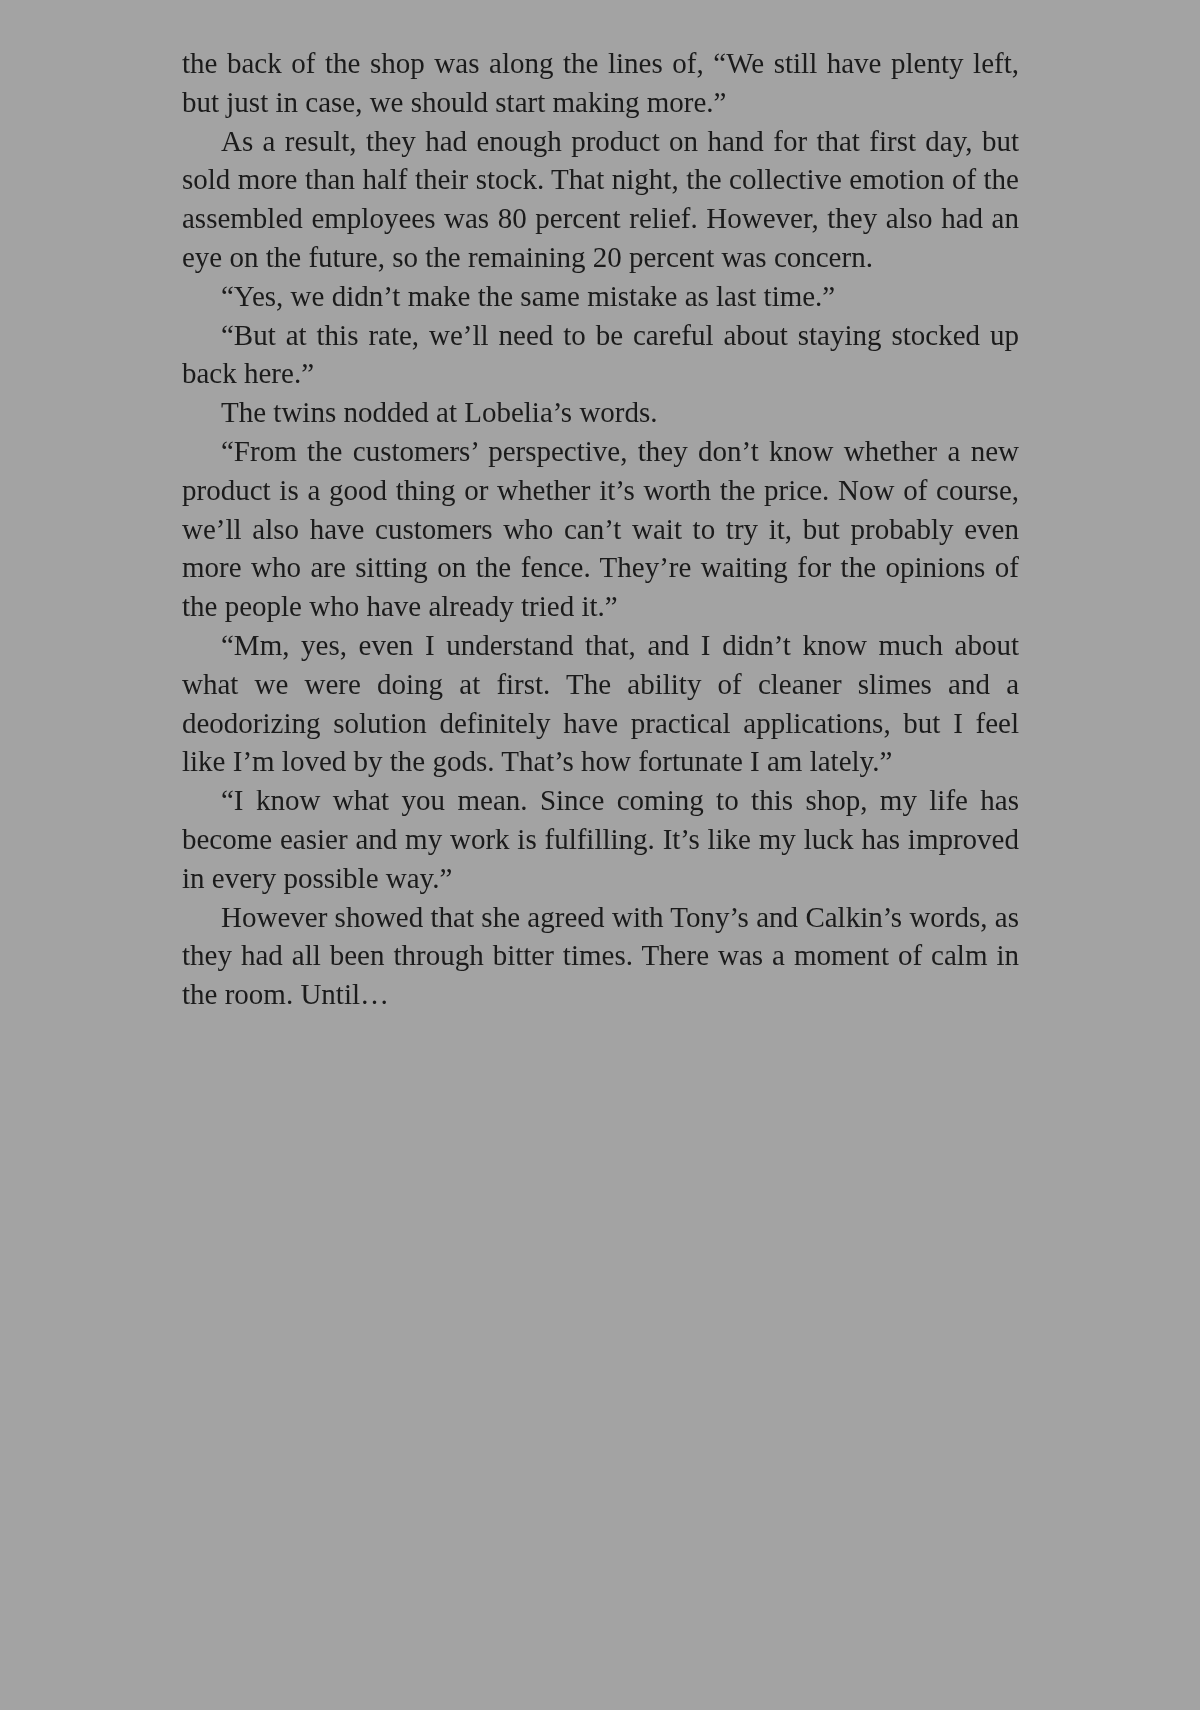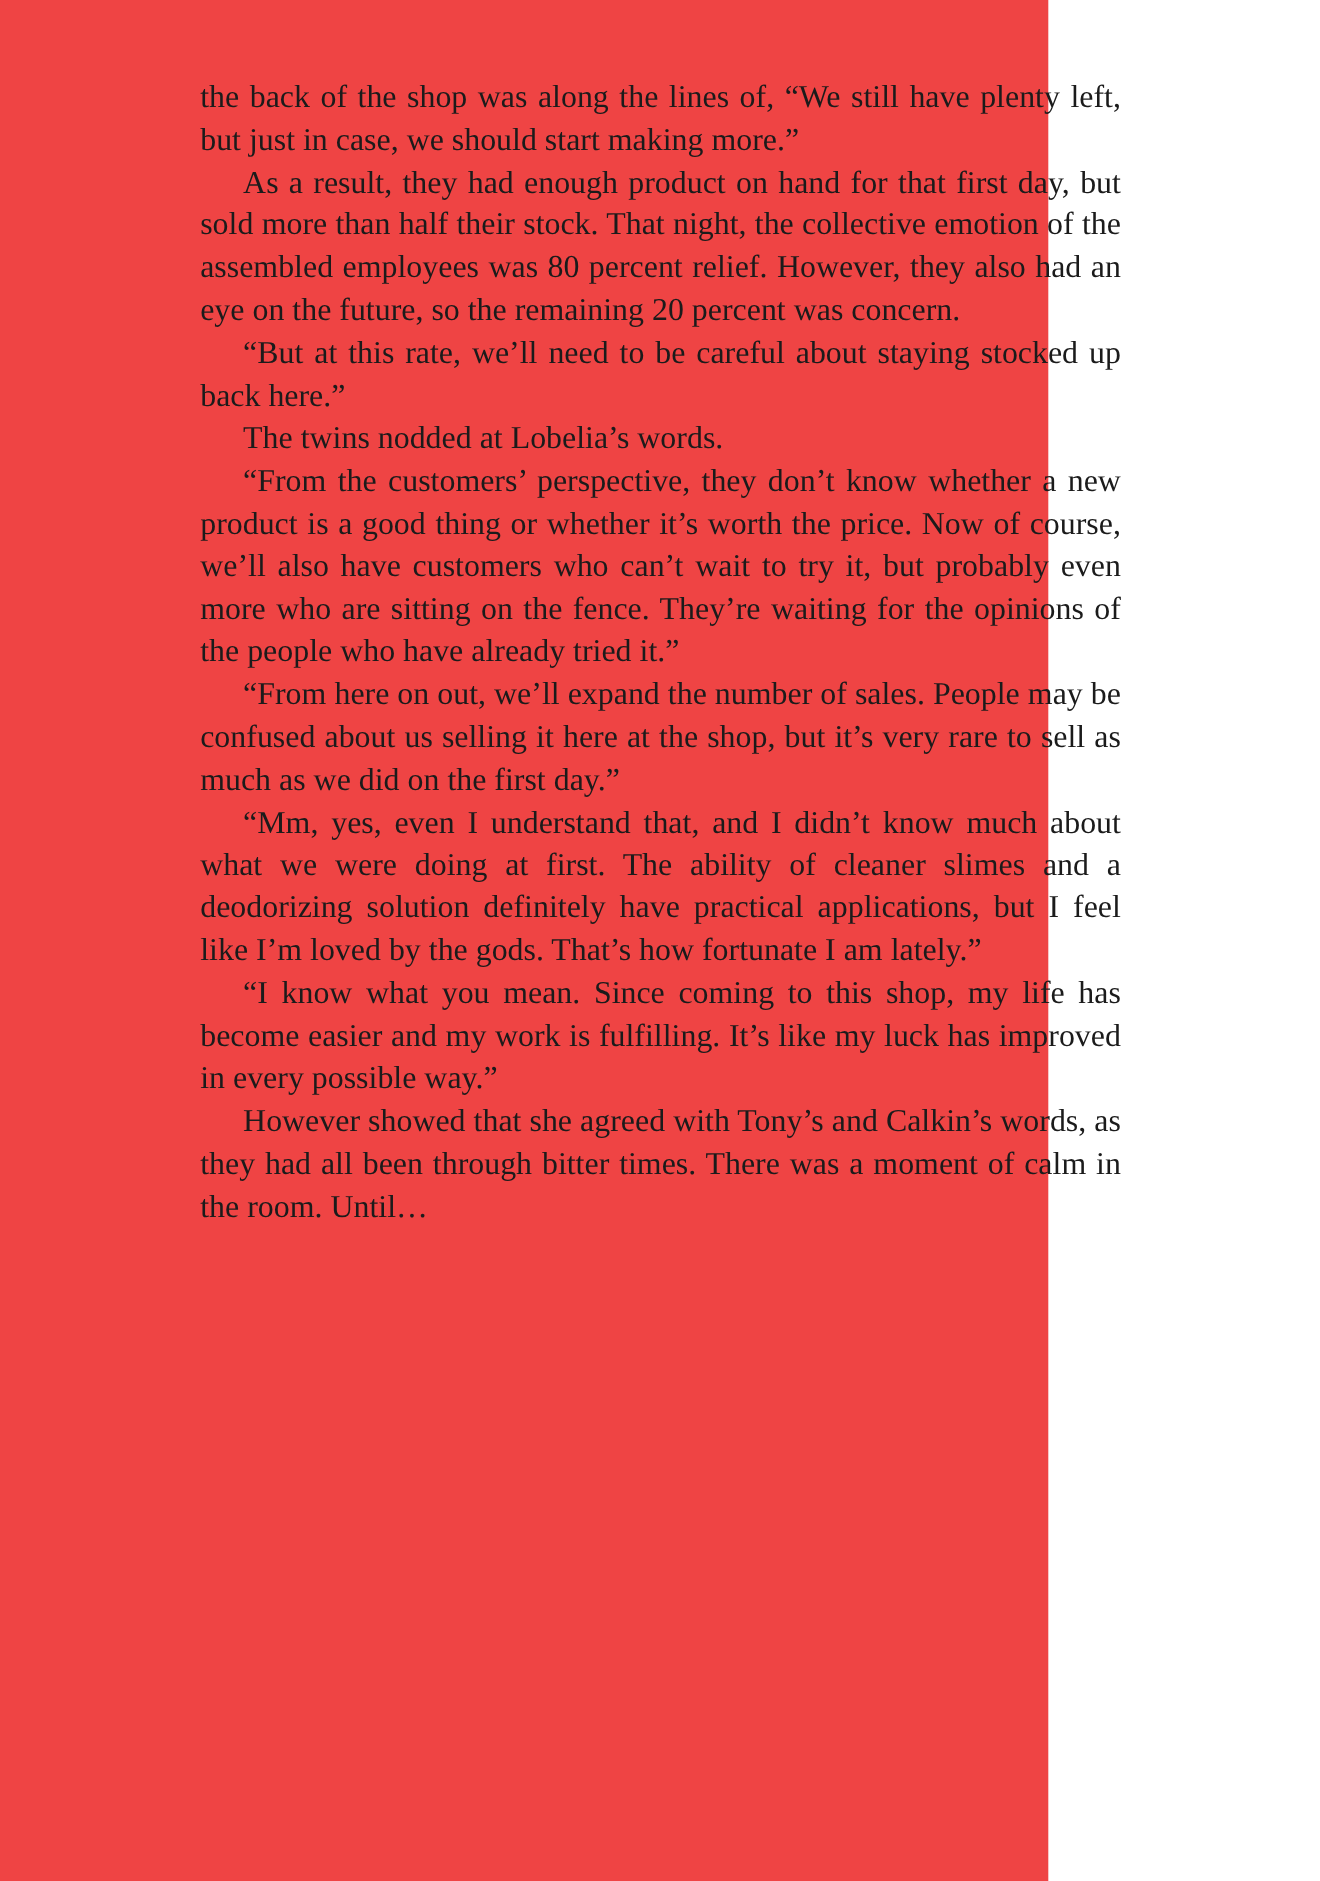--- a/index.html
+++ b/index.html
@@ -7,24 +7,24 @@
     padding: 0;
   }
   body {
     width: 1200px;
     height: 1710px;
     background: #ffffff;
     overflow: hidden;
   }
   .page {
     box-sizing: border-box;
-    width: 953px;
+    width: 1200px;
     height: 1710px;
-    padding: 69px 181px 0 182px;
-    background: #ef4444;
+    padding: 44px 181px 0 182px;
+    background: #a3a3a3;
   }
   .text-block {
     width: 837px;
   }
   .para {
     margin: 0;
     padding: 0;
     font-family: "Liberation Serif", "DejaVu Serif", serif;
     font-size: 29px;
     line-height: 38.8px;
@@ -38,21 +38,21 @@
     text-indent: 39px;
   }
 </style>
 </head>
 <body>
 
 <main class="page">
   <div class="text-block">
       <p class="para">the back of the shop was along the lines of, “We still have plenty left, but just in case, we should start making more.”</p>
       <p class="para indent">As a result, they had enough product on hand for that first day, but sold more than half their stock. That night, the collective emotion of the assembled employees was 80 percent relief. However, they also had an eye on the future, so the remaining 20 percent was concern.</p>
+      <p class="para indent">“Yes, we didn’t make the same mistake as last time.”</p>
       <p class="para indent">“But at this rate, we’ll need to be careful about staying stocked up back here.”</p>
       <p class="para indent">The twins nodded at Lobelia’s words.</p>
       <p class="para indent">“From the customers’ perspective, they don’t know whether a new product is a good thing or whether it’s worth the price. Now of course, we’ll also have customers who can’t wait to try it, but probably even more who are sitting on the fence. They’re waiting for the opinions of the people who have already tried it.”</p>
-      <p class="para indent">“From here on out, we’ll expand the number of sales. People may be confused about us selling it here at the shop, but it’s very rare to sell as much as we did on the first day.”</p>
       <p class="para indent">“Mm, yes, even I understand that, and I didn’t know much about what we were doing at first. The ability of cleaner slimes and a deodorizing solution definitely have practical applications, but I feel like I’m loved by the gods. That’s how fortunate I am lately.”</p>
       <p class="para indent">“I know what you mean. Since coming to this shop, my life has become easier and my work is fulfilling. It’s like my luck has improved in every possible way.”</p>
       <p class="para indent">However showed that she agreed with Tony’s and Calkin’s words, as they had all been through bitter times. There was a moment of calm in the room. Until…</p>
     </div>
 </main>
 
 </body></html>

